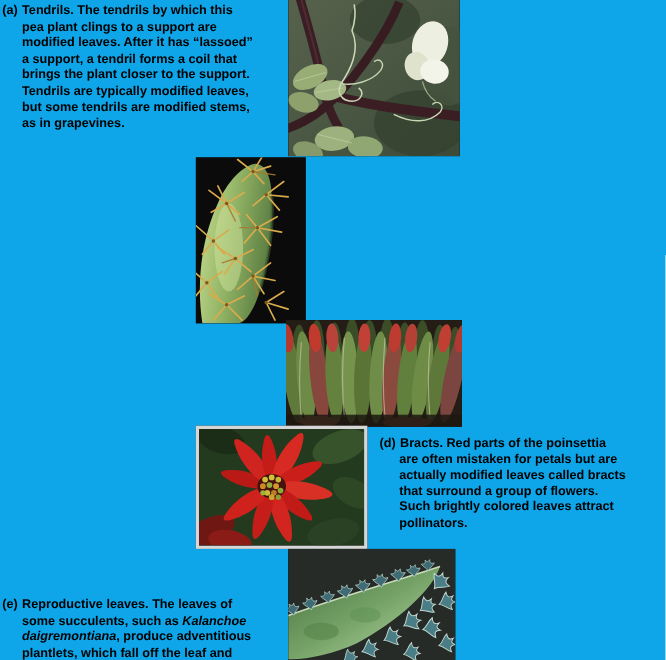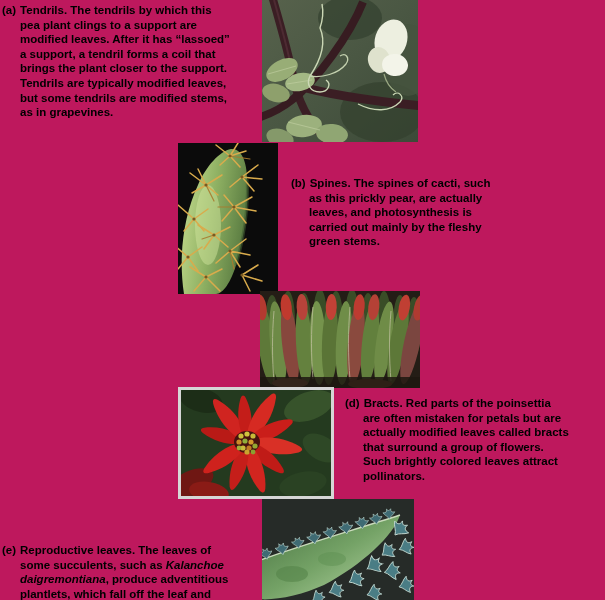--- a/index.html
+++ b/index.html
@@ -1,16 +1,16 @@
 <!DOCTYPE html>
 <html><head>
 <meta charset="utf-8">
 <style>
   html,body{margin:0;padding:0;background:#fff;}
-  .stage{position:relative;width:605px;height:600px;background:#be185d;overflow:hidden;
+  .stage{position:relative;width:605px;height:600px;background:#0ea5e9;overflow:hidden;
          font-family:"Liberation Sans",sans-serif;}
   .caption{position:absolute;font-weight:bold;font-size:11.5px;line-height:14.6px;color:#000;
            white-space:pre-line;padding-left:18px;text-indent:-18px;}
   .caption .label{margin-right:4px;}
   .caption .italic{font-style:italic;}
   .photo{position:absolute;overflow:hidden;background:#111;}
   .photo svg{display:block;}
   #cap-a{left:2px;top:3px;width:268px;}
   #cap-b{left:291px;top:176px;width:262px;}
   #cap-c{left:2px;top:312px;width:262px;}
@@ -258,25 +258,20 @@
 
   <div class="caption" id="cap-a"><span class="label">(a)</span><span><span>Tendrils. The tendrils by which this
 pea plant clings to a support are
 modified leaves. After it has “lassoed”
 a support, a tendril forms a coil that
 brings the plant closer to the support.
 Tendrils are typically modified leaves,
 but some tendrils are modified stems,
 as in grapevines.</span></span></div>
 
-  <div class="caption" id="cap-b"><span class="label">(b)</span><span><span>Spines. The spines of cacti, such
-as this prickly pear, are actually
-leaves, and photosynthesis is
-carried out mainly by the fleshy
-green stems.</span></span></div>
 
 
   <div class="caption" id="cap-d"><span class="label">(d)</span><span><span>Bracts. Red parts of the poinsettia
 are often mistaken for petals but are
 actually modified leaves called bracts
 that surround a group of flowers.
 Such brightly colored leaves attract
 pollinators.</span></span></div>
 
   <div class="caption" id="cap-e"><span class="label">(e)</span><span><span>Reproductive leaves. The leaves of

